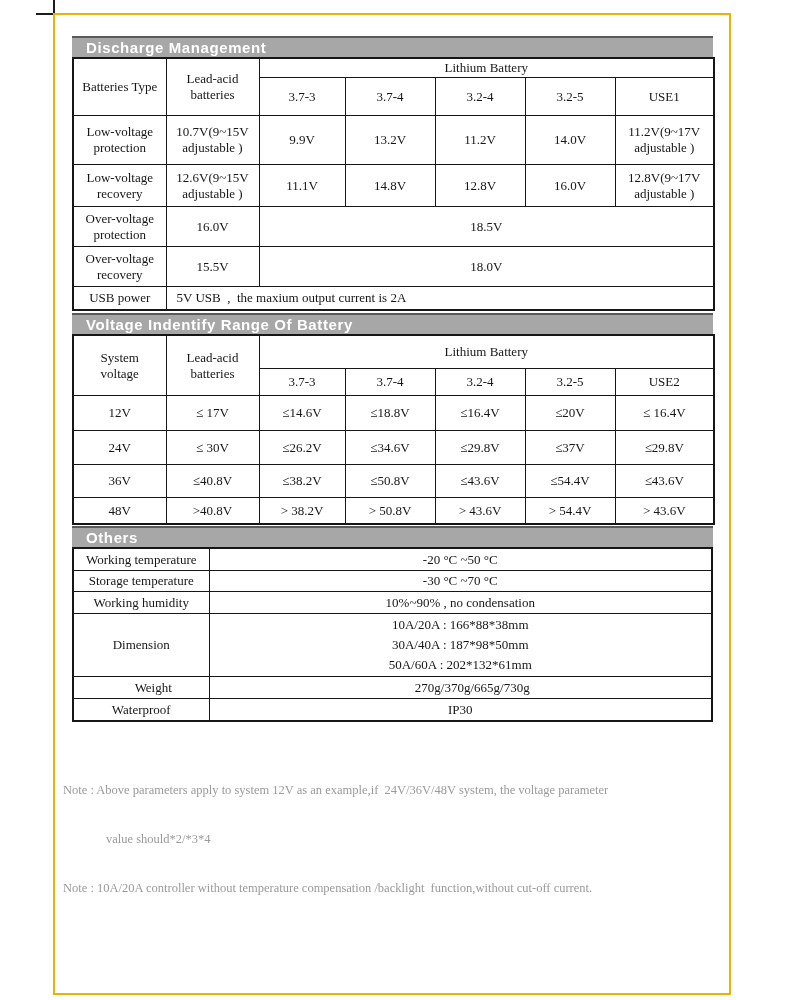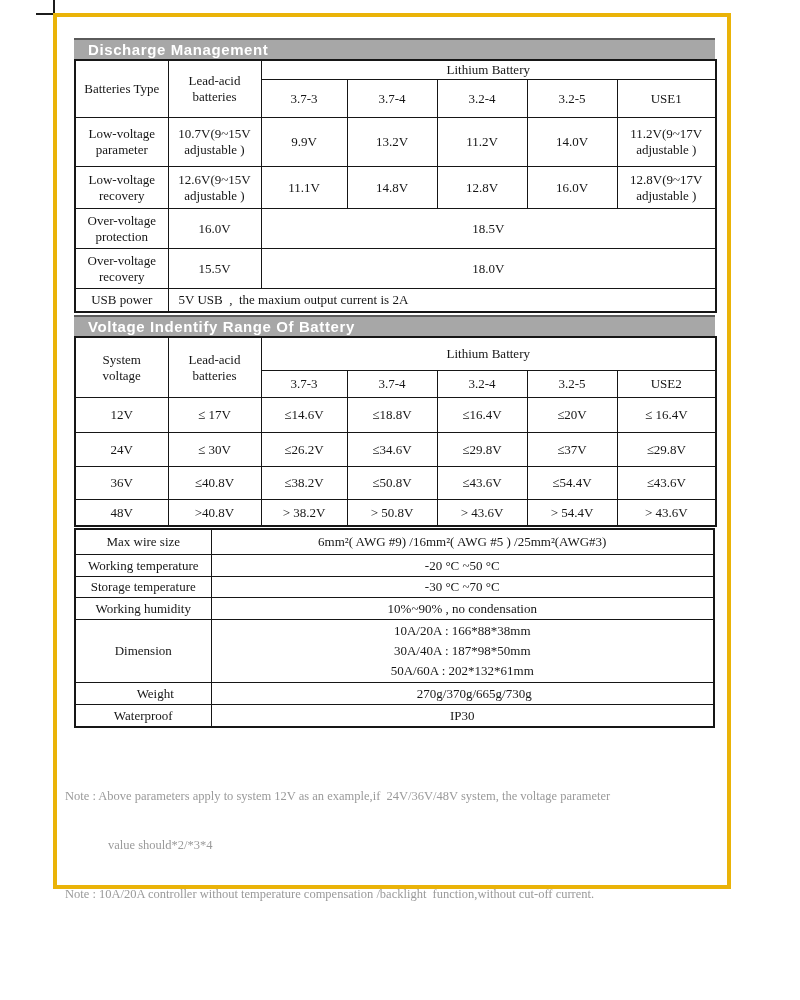--- a/index.html
+++ b/index.html
@@ -1,19 +1,19 @@
 <!DOCTYPE html>
 <html><head>
 <meta charset="utf-8">
 <style>
   html,body{margin:0;padding:0;background:#fff;}
   .page{position:relative;width:800px;height:1000px;background:#fff;overflow:hidden;
         font-family:"Liberation Serif", serif;color:#161616;}
-  .frame{position:absolute;left:53px;top:13px;width:678px;height:876px;
-         border:4px solid #eab308;box-sizing:border-box;}
+  .frame{position:absolute;left:53px;top:13px;width:678px;height:982px;
+         border:2px solid #eab308;box-sizing:border-box;}
   .overshoot-v{position:absolute;left:53px;top:0;width:2px;height:14px;background:#1c1c1c;}
   .overshoot-h{position:absolute;left:36px;top:13px;width:18px;height:2px;background:#1c1c1c;}
   .content{padding:21px 0 0 17px;}
   .section-bar{width:641px;height:19px;background:#a7a7a7;border-top:2px solid #5a5a5a;
                box-sizing:content-box;display:flex;align-items:center;
                font-family:"Liberation Sans", sans-serif;font-weight:bold;font-size:15px;
                color:#fff;letter-spacing:.6px;padding-left:14px;width:627px;}
   table{border-collapse:collapse;table-layout:fixed;width:641px;
         border:2px solid #161616;}
   td{border:1.5px solid #161616;text-align:center;vertical-align:middle;
@@ -76,21 +76,21 @@
           <td colspan="5">Lithium Battery</td>
         </tr>
         <tr class="hr2">
           <td>3.7-3</td>
           <td>3.7-4</td>
           <td>3.2-4</td>
           <td>3.2-5</td>
           <td>USE1</td>
         </tr>
         <tr class="r0">
-          <td>Low-voltage parameter</td>
+          <td>Low-voltage protection</td>
           <td>10.7V(9~15V adjustable )</td>
           <td>9.9V</td>
           <td>13.2V</td>
           <td>11.2V</td>
           <td>14.0V</td>
           <td>11.2V(9~17V adjustable )</td>
         </tr>
         <tr class="r1">
           <td>Low-voltage recovery</td>
           <td>12.6V(9~15V adjustable )</td>
@@ -179,30 +179,29 @@
           <td>&gt; 50.8V</td>
           <td>&gt; 43.6V</td>
           <td>&gt; 54.4V</td>
           <td>&gt; 43.6V</td>
         </tr>
       </tbody>
         </table>
 
       <div class="gap1"></div>
 
+      <div class="section-bar">
+        <span>Others</span>
+      </div>
       <table class="t3">
         <colgroup>
             <col style="width:136px">
             <col>
           </colgroup>
         <tbody>
-            <tr class="r0">
-          <td>Max wire size</td>
-          <td>6mm²( AWG #9) /16mm²( AWG #5 ) /25mm²(AWG#3)</td>
-        </tr>
         <tr class="r1">
           <td>Working temperature</td>
           <td>-20 °C  ~50 °C</td>
         </tr>
         <tr class="r2">
           <td>Storage temperature</td>
           <td>-30 °C  ~70 °C</td>
         </tr>
         <tr class="r3">
           <td>Working humidity</td>

